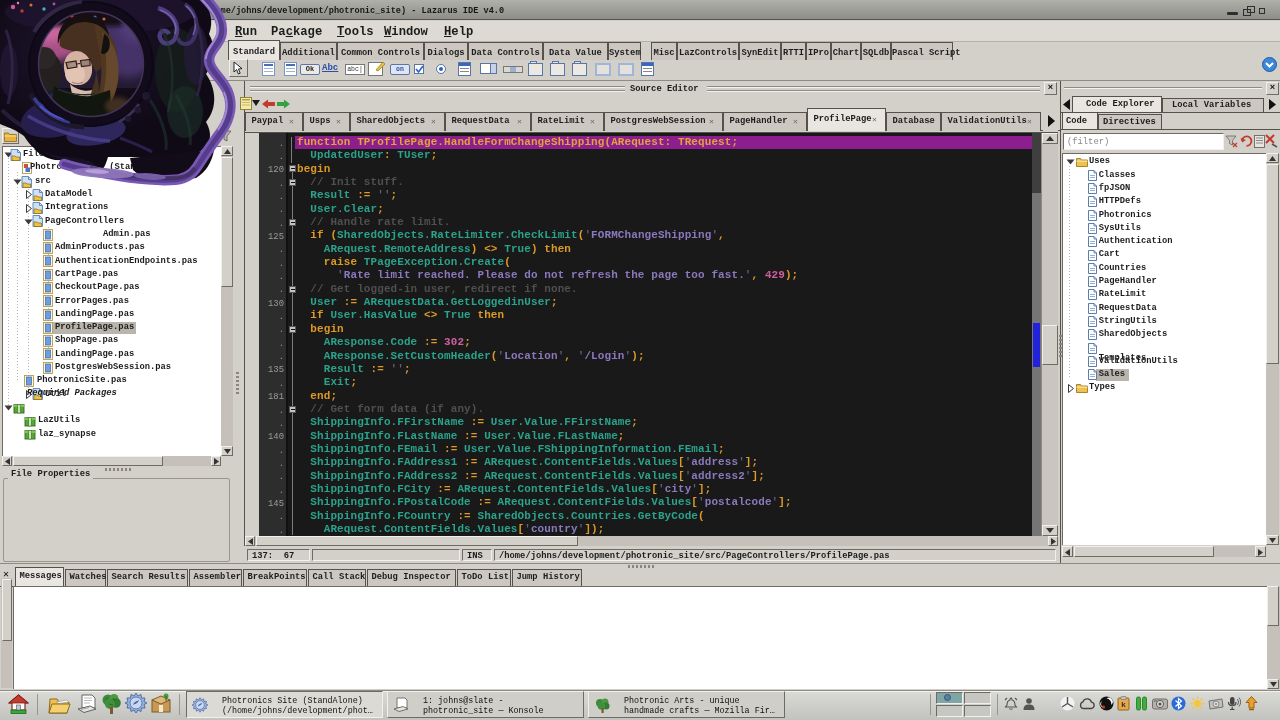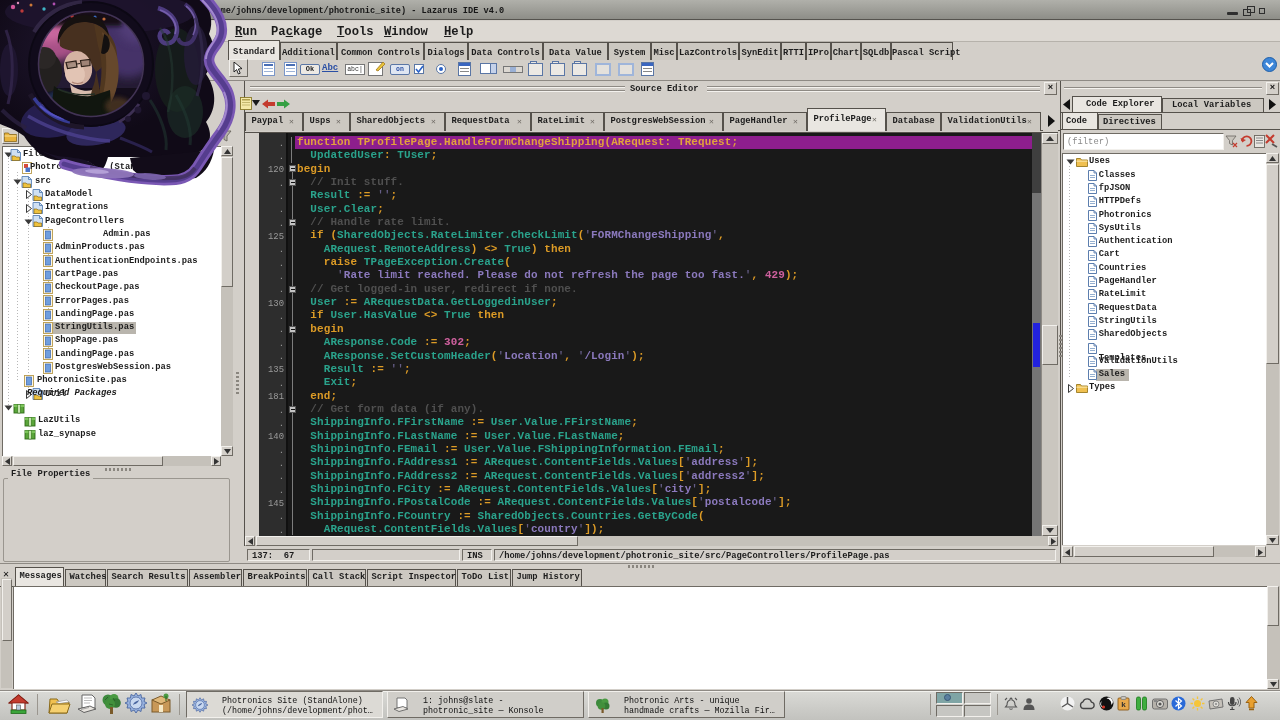--- a/index.html
+++ b/index.html
@@ -27,21 +27,21 @@
 <div class="abs ui" style="left:337px;top:25px;font-size:12.2px;"><u>T</u>ools</div>
 <div class="abs ui" style="left:384px;top:25px;font-size:12.2px;"><u>W</u>indow</div>
 <div class="abs ui" style="left:444px;top:25px;font-size:12.2px;"><u>H</u>elp</div>
 <div class="abs" style="left:0;top:42px;width:1280px;height:18px;background:#d3cfc9;"></div>
 <div class="tab atab" style="left:228px;top:40px;width:52px;height:20px;line-height:22px;">Standard</div>
 <div class="tab" style="left:280px;top:42px;width:57px;height:18px;line-height:20px;">Additional</div>
 <div class="tab" style="left:337px;top:42px;width:87px;height:18px;line-height:20px;">Common Controls</div>
 <div class="tab" style="left:424px;top:42px;width:44px;height:18px;line-height:20px;">Dialogs</div>
 <div class="tab" style="left:468px;top:42px;width:75px;height:18px;line-height:20px;">Data Controls</div>
 <div class="tab" style="left:543px;top:42px;width:65px;height:18px;line-height:20px;">Data Value</div>
-<div class="tab" style="left:608px;top:42px;width:43px;height:18px;line-height:20px;">System</div>
+<div class="tab" style="left:608px;top:42px;width:33px;height:18px;line-height:20px;">System</div>
 <div class="tab" style="left:651px;top:42px;width:26px;height:18px;line-height:20px;">Misc</div>
 <div class="tab" style="left:677px;top:42px;width:62px;height:18px;line-height:20px;">LazControls</div>
 <div class="tab" style="left:739px;top:42px;width:42px;height:18px;line-height:20px;">SynEdit</div>
 <div class="tab" style="left:781px;top:42px;width:25px;height:18px;line-height:20px;">RTTI</div>
 <div class="tab" style="left:806px;top:42px;width:25px;height:18px;line-height:20px;">IPro</div>
 <div class="tab" style="left:831px;top:42px;width:30px;height:18px;line-height:20px;">Chart</div>
 <div class="tab" style="left:861px;top:42px;width:30px;height:18px;line-height:20px;">SQLdb</div>
 <div class="tab" style="left:891px;top:42px;width:62px;height:18px;line-height:20px;">Pascal Script</div>
 <div class="abs" style="left:228px;top:59.5px;width:1052px;height:1px;background:#f0eeea;"></div>
 <div class="abs" style="left:0;top:60px;width:1280px;height:21px;background:#d3cfc9;border-bottom:1px solid #8e8a84;"></div>
@@ -204,21 +204,21 @@
 <svg class="abs" style="left:43px;top:308.5px;" width="10" height="12">
     <rect x="0.5" y="0.5" width="9" height="11" fill="#fdf6e3" stroke="#b89a4a" stroke-width="0.9"></rect>
     <rect x="2.5" y="2" width="5" height="8" fill="#6f9ede" stroke="#3a66b0" stroke-width="0.7"></rect>
   </svg>
 <div class="abs tr" style="left:55px;top:307.85px;">LandingPage.pas</div>
 <div class="abs" style="left:53px;top:321.65000000000003px;width:83.2px;height:12px;background:#b9b5ad;"></div>
 <svg class="abs" style="left:43px;top:321.8px;" width="10" height="12">
     <rect x="0.5" y="0.5" width="9" height="11" fill="#fdf6e3" stroke="#b89a4a" stroke-width="0.9"></rect>
     <rect x="2.5" y="2" width="5" height="8" fill="#6f9ede" stroke="#3a66b0" stroke-width="0.7"></rect>
   </svg>
-<div class="abs tr" style="left:55px;top:321.15000000000003px;">StringUtils.pas</div>
+<div class="abs tr" style="left:55px;top:321.15000000000003px;">ProfilePage.pas</div>
 <svg class="abs" style="left:43px;top:335.1px;" width="10" height="12">
     <rect x="0.5" y="0.5" width="9" height="11" fill="#fdf6e3" stroke="#b89a4a" stroke-width="0.9"></rect>
     <rect x="2.5" y="2" width="5" height="8" fill="#6f9ede" stroke="#3a66b0" stroke-width="0.7"></rect>
   </svg>
 <div class="abs tr" style="left:55px;top:334.45000000000005px;">ShopPage.pas</div>
 <svg class="abs" style="left:43px;top:348.4px;" width="10" height="12">
     <rect x="0.5" y="0.5" width="9" height="11" fill="#fdf6e3" stroke="#b89a4a" stroke-width="0.9"></rect>
     <rect x="2.5" y="2" width="5" height="8" fill="#6f9ede" stroke="#3a66b0" stroke-width="0.7"></rect>
   </svg>
 <div class="abs tr" style="left:55px;top:347.75px;">LandingPage.pas</div>
@@ -644,21 +644,21 @@
 <div class="abs ui" style="left:69.5px;top:572.2px;">Watches</div>
 <div class="tab" style="left:107px;top:569px;width:81px;height:17px;"></div>
 <div class="abs ui" style="left:111.5px;top:572.2px;">Search Results</div>
 <div class="tab" style="left:189px;top:569px;width:53px;height:17px;"></div>
 <div class="abs ui" style="left:193.5px;top:572.2px;">Assembler</div>
 <div class="tab" style="left:243px;top:569px;width:64px;height:17px;"></div>
 <div class="abs ui" style="left:247.5px;top:572.2px;">BreakPoints</div>
 <div class="tab" style="left:308px;top:569px;width:58px;height:17px;"></div>
 <div class="abs ui" style="left:312.5px;top:572.2px;">Call Stack</div>
 <div class="tab" style="left:367px;top:569px;width:89px;height:17px;"></div>
-<div class="abs ui" style="left:371.5px;top:572.2px;">Script Inspector</div>
+<div class="abs ui" style="left:371.5px;top:572.2px;">Debug Inspector</div>
 <div class="tab" style="left:457px;top:569px;width:54px;height:17px;"></div>
 <div class="abs ui" style="left:461.5px;top:572.2px;">ToDo List</div>
 <div class="tab" style="left:512px;top:569px;width:70px;height:17px;"></div>
 <div class="abs ui" style="left:516.5px;top:572.2px;">Jump History</div>
 <div class="abs" style="left:3px;top:568px;font-size:10px;font-weight:700;color:#111;">✕</div>
 <div class="abs" style="left:1px;top:578px;width:11px;height:110px;background:#c5c1ba;"></div>
 <div class="abs raised" style="left:1.5px;top:579px;width:10px;height:62px;"></div>
 <div class="abs" style="left:13px;top:586px;width:1254px;height:103px;background:#fff;border-top:1px solid #6f6b64;border-left:1px solid #6f6b64;"></div>
 <div class="abs" style="left:1267px;top:586px;width:13px;height:103px;background:#c5c1ba;"></div>
 <div class="abs raised" style="left:1267px;top:586px;width:12px;height:40px;"></div>

